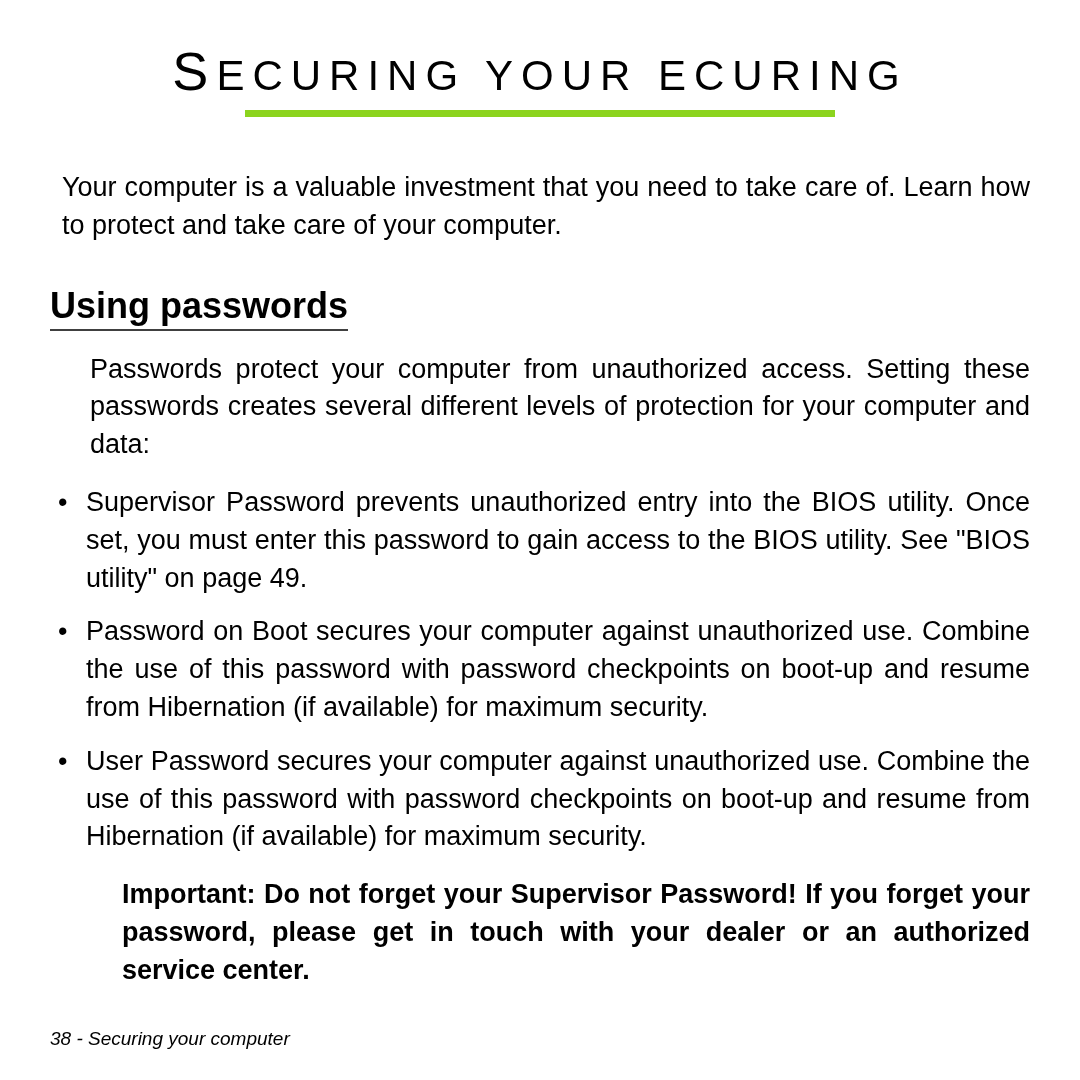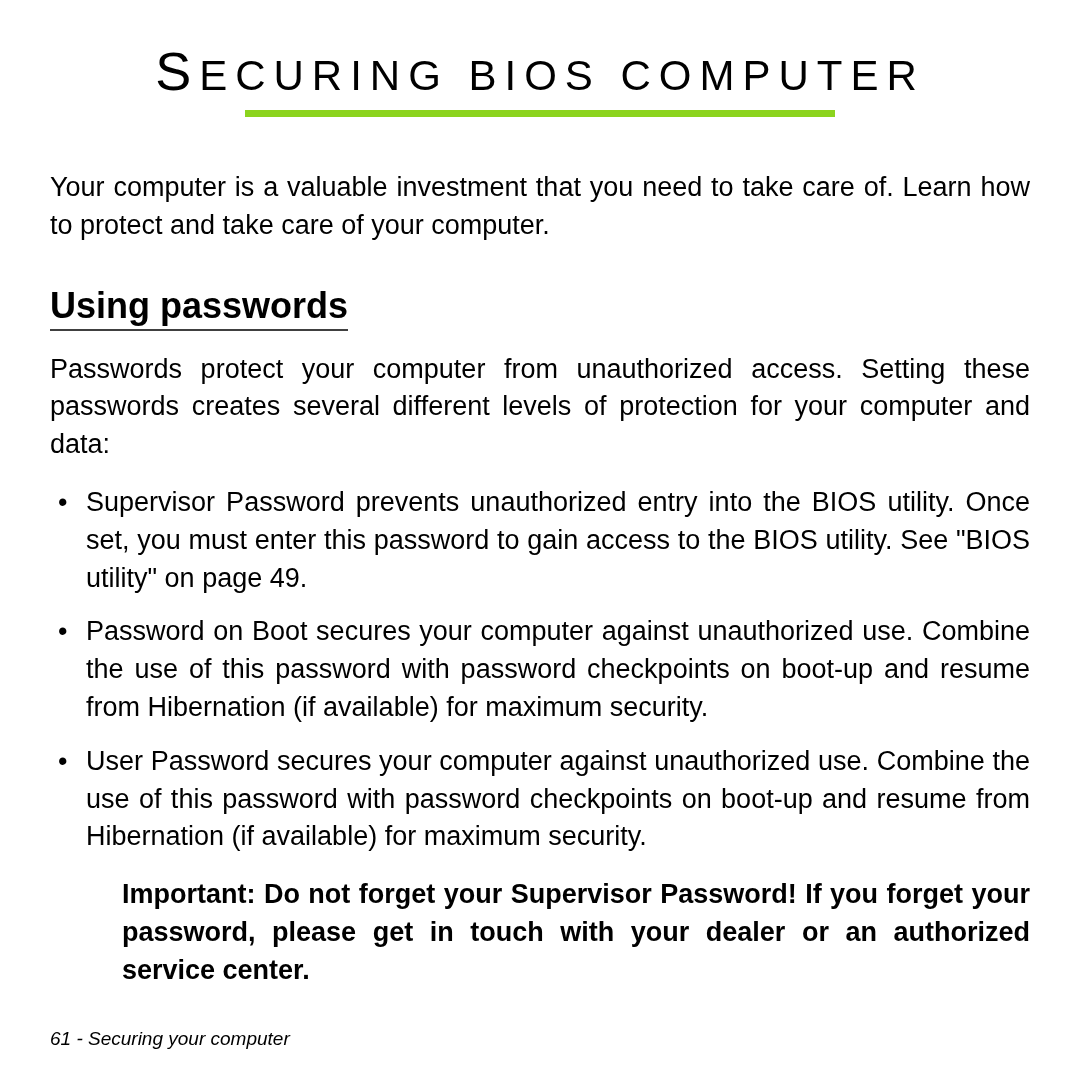--- a/index.html
+++ b/index.html
@@ -33,34 +33,36 @@
       height: 7px;
       background: #8cd41e;
       width: 590px;
       margin: 8px auto 0 auto;
     }
     .intro {
       font-size: 27px;
       line-height: 1.4;
       text-align: justify;
       margin-bottom: 40px;
+      margin-left: 12px;
     }
     .section-heading {
       font-size: 36px;
       font-weight: bold;
       border-bottom: 2px solid #404040;
       display: inline-block;
       margin-bottom: 20px;
       padding-bottom: 2px;
     }
     .section-intro {
       font-size: 27px;
       line-height: 1.4;
       text-align: justify;
       margin-bottom: 20px;
+      margin-left: 40px;
     }
     ul.points {
       list-style: none;
       padding-left: 36px;
       margin-bottom: 20px;
     }
     ul.points li {
       font-size: 27px;
       line-height: 1.4;
       text-align: justify;
@@ -89,35 +91,35 @@
       font-style: italic;
     }
   </style>
 </head>
 <body>
 
 
 
 <div class="title-wrap">
   <div class="title">
-    <span class="first">S</span><span>ECURING BIOS COMPUTER</span>
+    <span class="first">S</span><span>ECURING YOUR ECURING</span>
   </div>
   <div class="title-underline"></div>
 </div>
 
 <p class="intro">Your computer is a valuable investment that you need to take care of. Learn how to protect and take care of your computer.</p>
 
 <h2 class="section-heading">Using passwords</h2>
 
 <p class="section-intro">Passwords protect your computer from unauthorized access. Setting these passwords creates several different levels of protection for your computer and data:</p>
 
 <ul class="points">
   <li>Supervisor Password prevents unauthorized entry into the BIOS utility. Once set, you must enter this password to gain access to the BIOS utility. See "BIOS utility" on page 49.</li>
   <li>Password on Boot secures your computer against unauthorized use. Combine the use of this password with password checkpoints on boot-up and resume from Hibernation (if available) for maximum security.</li>
   <li>User Password secures your computer against unauthorized use. Combine the use of this password with password checkpoints on boot-up and resume from Hibernation (if available) for maximum security.</li>
 </ul>
 
 <p class="important">Important: Do not forget your Supervisor Password! If you forget your password, please get in touch with your dealer or an authorized service center.</p>
 
-<div class="footer">61 - Securing your computer</div>
+<div class="footer">38 - Securing your computer</div>
 
 
 
 
 </body></html>

